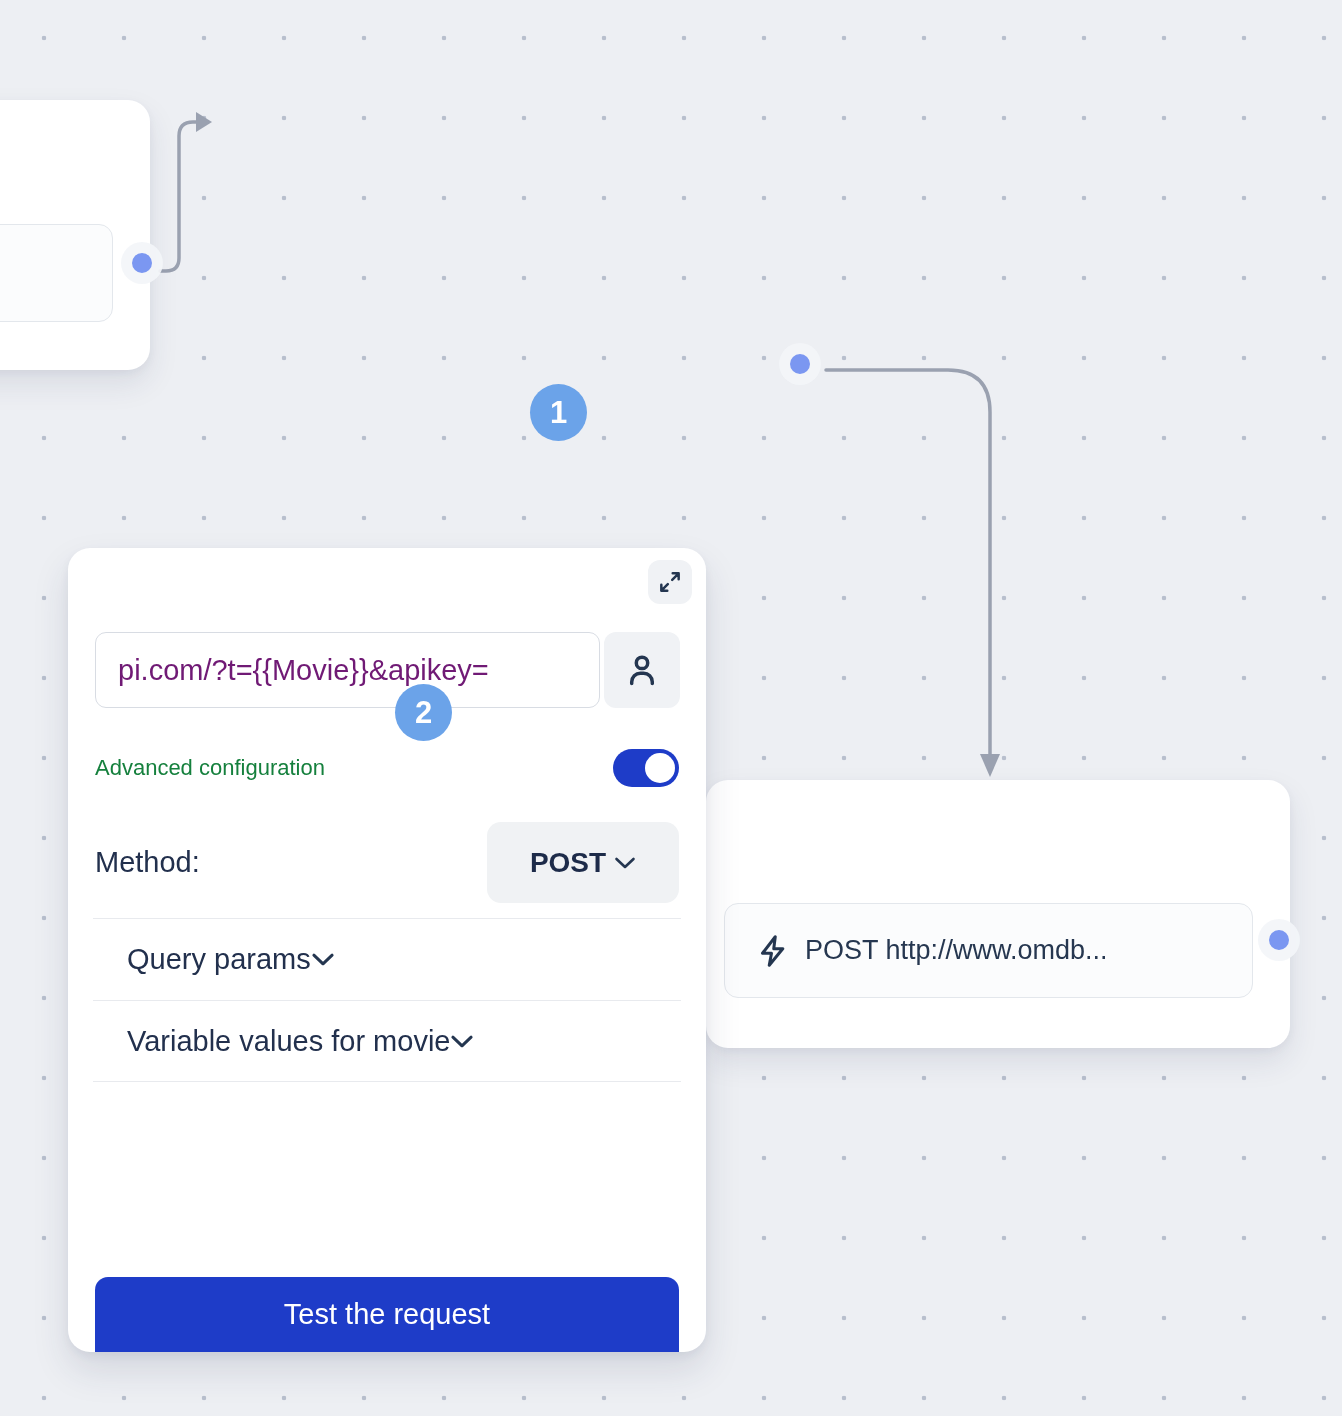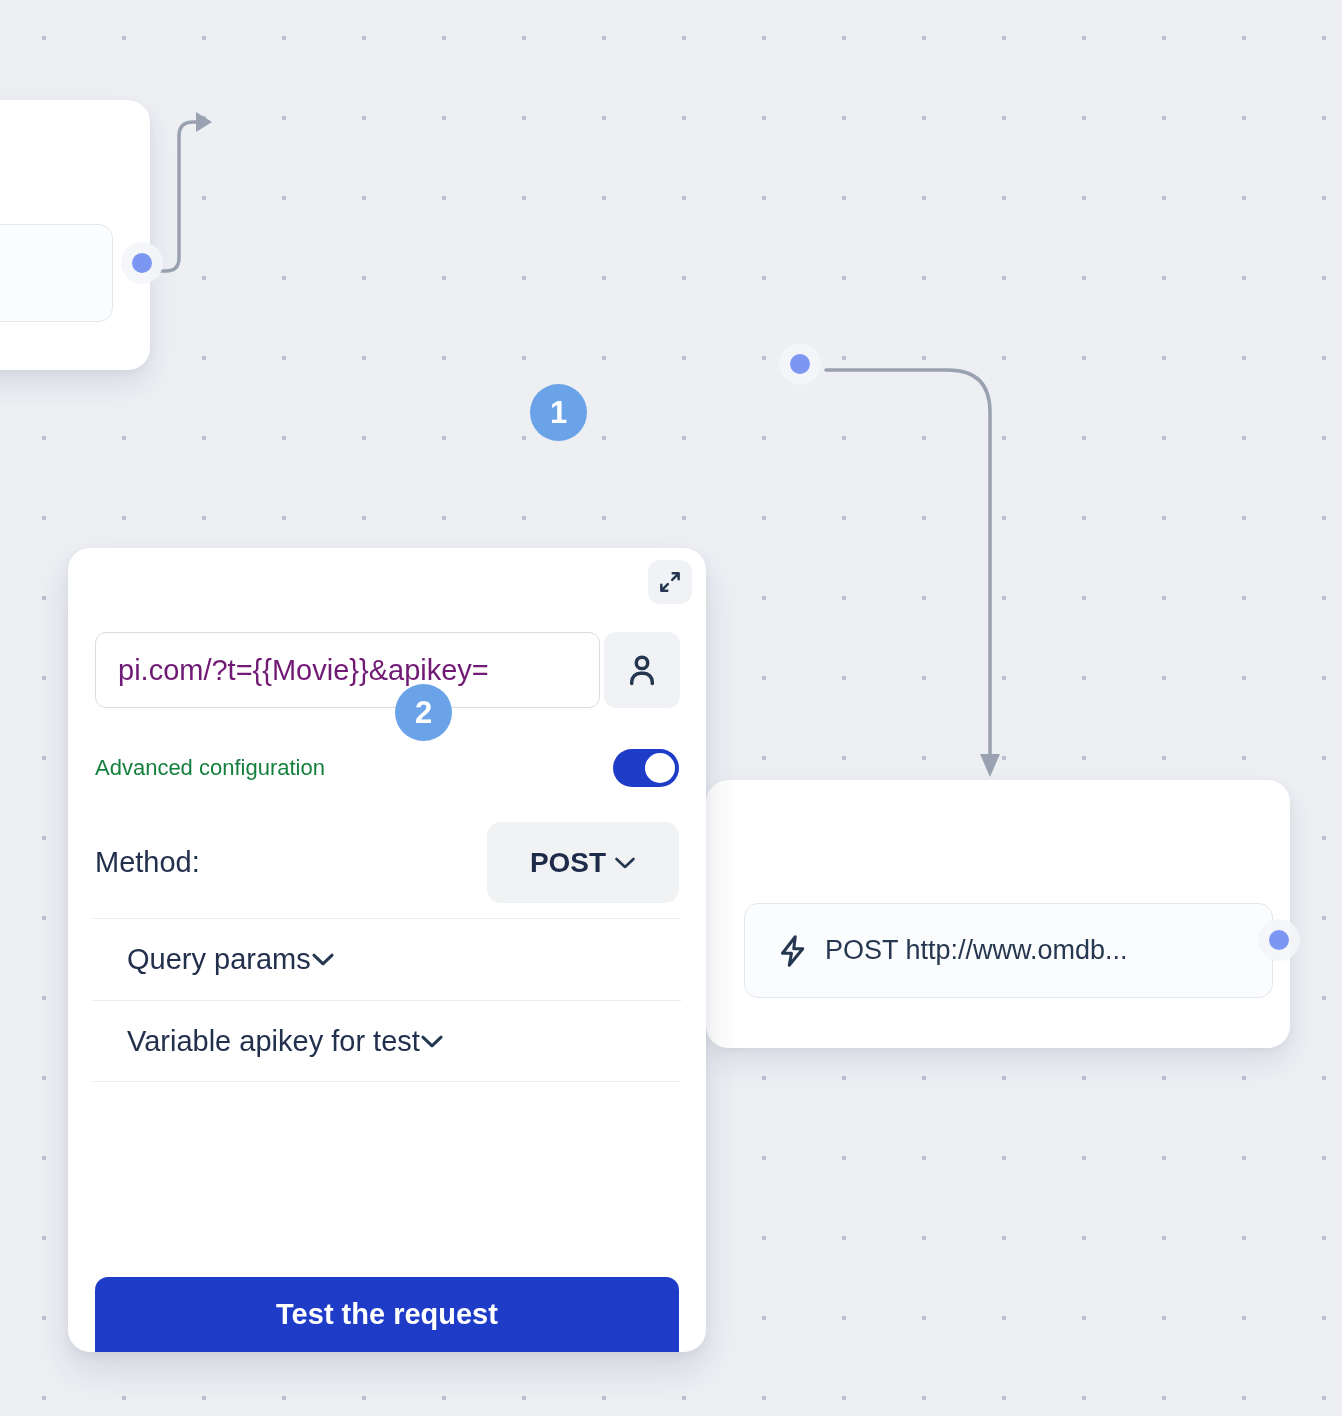--- a/index.html
+++ b/index.html
@@ -56,21 +56,21 @@
     position:absolute; width:16px; height:16px; background:#fff;
     border:10px solid #7b97f1; border-radius:50%; z-index:6;
     box-shadow:0 0 0 11px rgba(243,245,249,.92);
   }
   #port-a { left:132px; top:253px; }
   #port-b { left:790px; top:354px; }
   #port-c { left:1269px; top:930px; }
 
   
   #omdb-card { left:706px; top:780px; width:584px; height:268px; z-index:2; }
-  #item-omdb { left:38px; top:123px; width:529px; height:95px; }
+  #item-omdb { left:18px; top:123px; width:529px; height:95px; }
 
   
   #panel { left:68px; top:548px; width:638px; height:804px; z-index:4;
            border-radius:22px; overflow:hidden;
            box-shadow:0 18px 36px rgba(35,48,85,.13), 0 4px 10px rgba(35,48,85,.06); }
   .icon-btn { position:absolute; background:#f0f2f5; border-radius:12px;
               display:flex; align-items:center; justify-content:center; }
   #expand-btn { right:14px; top:12px; width:44px; height:44px; }
   #url-input {
     position:absolute; left:27px; top:84px; width:505px; height:76px;
@@ -95,21 +95,21 @@
 
   .sections { position:absolute; left:25px; top:370px; width:588px; }
   .section-row { height:82px; border-top:1.5px solid #e8eaee;
                  display:flex; align-items:center; 
                  padding:0 22px 0 34px; }
   .section-row:last-of-type { border-bottom:1.5px solid #e8eaee; }
   .section-label { font-size:29px; color:#22304d; }
 
   #test-btn { position:absolute; left:27px; top:729px; width:584px; height:75px;
               background:#1e3cc8; color:#fff; border:none; border-radius:13px 13px 0 0;
-              font-family:inherit; font-size:29px; font-weight:700; }
+              font-family:inherit; font-size:29px; font-weight:400; }
 </style>
 </head>
 <body>
 
 <div class="canvas">
 
   <svg class="wires" width="1342" height="1416" viewBox="0 0 1342 1416">
     <path d="M 160 271 L 166 271 Q 179 271 179 258 L 179 136 Q 179 122 193 122 L 196 122" fill="none" stroke="#9aa1b0" stroke-width="3.5" stroke-linecap="round"></path>
     <polygon points="196,112 196,132 212,122" fill="#9aa1b0"></polygon>
     <path d="M 826 370 L 948 370 Q 990 370 990 412 L 990 756" fill="none" stroke="#9aa1b0" stroke-width="3.5" stroke-linecap="round"></path>
@@ -170,21 +170,21 @@
     </div>
 
     <div class="sections">
       <div class="section-row">
         <span class="section-label">Query params</span>
         <svg width="24" height="15" viewBox="0 0 22 14" fill="none" stroke="#243650" stroke-width="2.8" stroke-linecap="round" stroke-linejoin="round">
             <path d="M2.5 3 L11 11 L19.5 3"></path>
           </svg>
       </div>
       <div class="section-row">
-        <span class="section-label">Variable apikey for test</span>
+        <span class="section-label">Variable values for movie</span>
         <svg width="24" height="15" viewBox="0 0 22 14" fill="none" stroke="#243650" stroke-width="2.8" stroke-linecap="round" stroke-linejoin="round">
             <path d="M2.5 3 L11 11 L19.5 3"></path>
           </svg>
       </div>
     </div>
 
     <button id="test-btn">Test the request</button>
   </div>
 
   <div class="port" id="port-a"></div>

